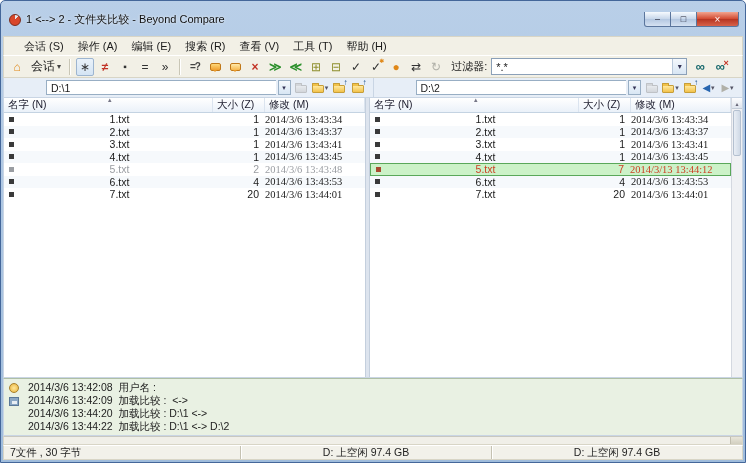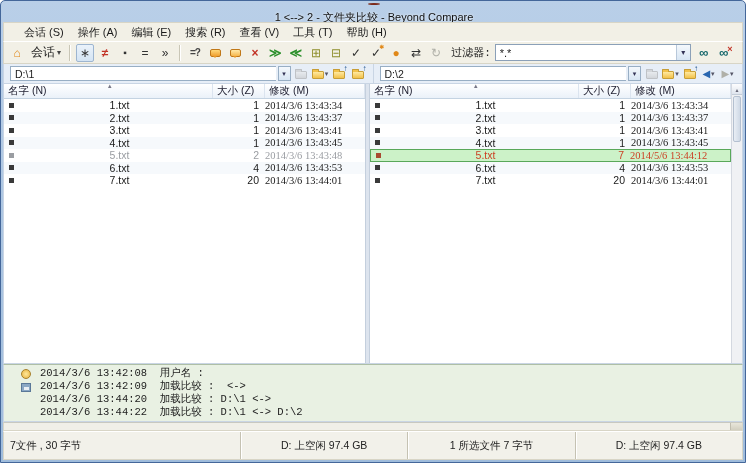--- a/index.html
+++ b/index.html
@@ -4,21 +4,21 @@
 <style>
   * { box-sizing: border-box; margin: 0; padding: 0; }
   html,body { width:746px; height:463px; }
   body { font-family:"Liberation Sans", sans-serif; font-size:11px; color:#1a1a1a; }
 
   .window{ width:746px; height:463px; display:flex; flex-direction:column;
     background:linear-gradient(#b9cfe8,#9fbcdc); border:1px solid #44679a;
     border-radius:5px 5px 0 0; padding:0 2px 2px; }
 
   
-  .titlebar{ height:21px; display:flex; align-items:center; gap:5px; padding:2px 4px 0 6px;flex-direction:column; }
+  .titlebar{ height:35px; display:flex; align-items:center; gap:5px; padding:2px 4px 0 6px; }
   .app-icon{ width:12px; height:12px; border-radius:50%;
     background:conic-gradient(#e6e9ee 0 12%, #d9472b 12% 100%); border:1px solid #7c2a1a; }
   .title-text{ font-size:11px; color:#111; text-shadow:0 0 3px rgba(255,255,255,.9); }
   .winbtns{ margin-left:auto; display:flex; }
   .winbtn{ height:15px; display:flex; align-items:center; justify-content:center;
     border:1px solid #5a759c; border-top:0; font-size:9px; color:#223;
     background:linear-gradient(#f6fafe,#c6d6ea 50%,#b2c6e0 50%,#d5e2f2); }
   .winbtn.min{ width:27px; border-radius:0 0 0 3px; }
   .winbtn.max{ width:26px; border-left:0; }
   .winbtn.close{ width:42px; border-left:0; border-radius:0 0 3px 0; color:#fff; font-size:10px;
@@ -43,32 +43,32 @@
   .session-caret{ font-size:8px; color:#444; }
   .glyph-small{ font-size:10px; }
   .eq-q{ font-size:10px; font-weight:bold; color:#444; letter-spacing:-1px; }
   .bubble{ width:11px; height:8px; border-radius:2px; border:1px solid #c07818;
     background:linear-gradient(#ffd879,#f0a030); position:relative; }
   .bubble::after{ content:""; position:absolute; bottom:-4px; left:2px;
     border:2px solid transparent; border-top-color:#e89828; }
   .bubble.alt{ background:linear-gradient(#ffe9a8,#f6b84e); }
   .check-spark{ position:relative; }
   .check-spark::after{ content:"✱"; position:absolute; top:-3px; right:-3px; font-size:6px; color:#e08818; }
-  .filter-label{ margin-left:4px; color:#222;font-family:Liberation Mono, monospace; }
+  .filter-label{ margin-left:4px; color:#222; }
   .filter-combo{ width:196px; height:17px; background:#fff; border:1px solid #8ba0b8;
     display:flex; align-items:center; margin:0 2px; }
   .filter-value{ flex:1; padding:0 4px; font-size:11px; color:#222; }
   .combo-caret{ width:14px; height:100%; display:flex; align-items:center; justify-content:center;
     background:linear-gradient(#f4f8fc,#d8e6f4); border-left:1px solid #b8c8da; font-size:8px; color:#335; }
   .glasses{ position:relative; font-size:13px; }
   .glasses .no{ position:absolute; top:-1px; right:-4px; font-size:9px; color:#c23326; font-weight:bold; }
 
   
   .pathrow{ display:flex; background:#e7eef7; border:1px solid #c9d5e4; border-top:0; height:20px; }
-  .path-pane{ flex:1; display:flex; align-items:center; padding:2px 6px; gap:2px; }
+  .path-pane{ flex:1; display:flex; align-items:center; padding:2px 6px; gap:2px;margin-left:36px; }
   .path-pane.left{ border-right:1px solid #c9d5e4; }
   .path-field{ flex:1; height:15px; background:#fff; border:1px solid #98aec4; border-right:0;
     display:flex; align-items:center; padding:0 4px; font-size:10.5px; }
   .path-caret{ width:13px; height:15px; border:1px solid #98aec4;
     background:linear-gradient(#f4f8fc,#d8e6f4); display:flex; align-items:center; justify-content:center;
     font-size:7px; color:#335; }
   .path-btn{ height:16px; min-width:17px; display:flex; align-items:center; justify-content:center;
     gap:1px; border-radius:2px; position:relative; }
   .folder{ display:inline-block; width:12px; height:8px; border-radius:1px;
     background:linear-gradient(#ffe9a0,#f2c24a); border:1px solid #c79e38; position:relative; margin-top:3px; }
@@ -104,33 +104,33 @@
   .fname{ flex:1; min-width:0; white-space:nowrap; overflow:hidden;text-align:center; }
   .fsize{ width:44px; text-align:right; padding-right:6px; }
   .fmod{ width:98px;font-family:Liberation Serif, serif; }
   .row-older{ color:#9a9da2; }
   .row-older .file-ico{ background:#9a9da2; }
   .row-newer-selected{ background:#ccf2c8 !important; border:1px solid #5aa85a; color:#cc4125; }
   .row-newer-selected .file-ico{ background:#a84a30; }
 
   
   .logarea{ height:58px; background:#e9f1e3; border:1px solid #c9d5e4; border-top:1px solid #aebfa6;
-    display:flex; padding:2px 12px;font-family:Liberation Mono, monospace; }
+    display:flex; padding:2px 0; }
   .loggutter{ width:20px; display:flex; flex-direction:column; align-items:center; gap:4px; padding-top:2px; }
   .log-ico-clock{ width:10px; height:10px; border-radius:50%; background:radial-gradient(#ffe89a,#e8b23c);
     border:1px solid #a8802a; }
   .log-ico-save{ width:10px; height:9px; background:#8aa7c4; border:1px solid #5a7898; position:relative; }
   .log-ico-save::after{ content:""; position:absolute; left:2px; bottom:1px; width:5px; height:3px; background:#e8eef4; }
   .loglines{ flex:1; }
   .logline{ height:13px; line-height:13px; font-size:10.5px; color:#222; padding-left:4px; white-space:pre; }
 
   
   .hstrip{ height:9px; background:#f0efe8; border:1px solid #d8d5c6; border-top:1px solid #c8c8c0; display:flex; }
   .hstrip .grip{ margin-left:auto; width:12px; background:linear-gradient(#e8e6da,#d2cfc0); border-left:1px solid #c0bdae; }
-  .statusbar{ height:29px; background:#f2f1ea; border:1px solid #d8d5c6; border-top:1px solid #fff;
+  .statusbar{ height:15px; background:#f2f1ea; border:1px solid #d8d5c6; border-top:1px solid #fff;
     display:flex; align-items:center; font-size:10.5px; color:#222; }
   .seg{ height:100%; display:flex; align-items:center; border-right:1px solid #c5c2b2;
     box-shadow:1px 0 0 #fff; padding:0 6px; }
   .seg1{ flex:0 0 237px; }
   .seg2,.seg3,.seg4{ flex:1; justify-content:center; }
   .seg4{ border-right:0; box-shadow:none; }
 </style>
 </head>
 <body>
 
@@ -399,21 +399,21 @@
             <span class="file-ico"></span>
             <span class="fname">4.txt</span>
             <span class="fsize">1</span>
             <span class="fmod">2014/3/6 13:43:45</span>
           </div>
 
           <div class="file-row row-newer-selected">
             <span class="file-ico"></span>
             <span class="fname">5.txt</span>
             <span class="fsize">7</span>
-            <span class="fmod">2014/5/6 13:44:12</span>
+            <span class="fmod">2014/3/13 13:44:12</span>
           </div>
 
           <div class="file-row row-same">
             <span class="file-ico"></span>
             <span class="fname">6.txt</span>
             <span class="fsize">4</span>
             <span class="fmod">2014/3/6 13:43:53</span>
           </div>
 
           <div class="file-row row-same">
@@ -447,17 +447,16 @@
       </div>
   </div>
 
   <div class="hstrip">
     <div class="grip"></div>
   </div>
 
   <div class="statusbar">
     <div class="seg seg1">7文件 , 30 字节</div>
     <div class="seg seg2">D: 上空闲 97.4 GB</div>
-    <div class="seg seg3">1 所选文件 7 字节</div>
     <div class="seg seg4">D: 上空闲 97.4 GB</div>
   </div>
 
 </div>
 
 </body></html>

